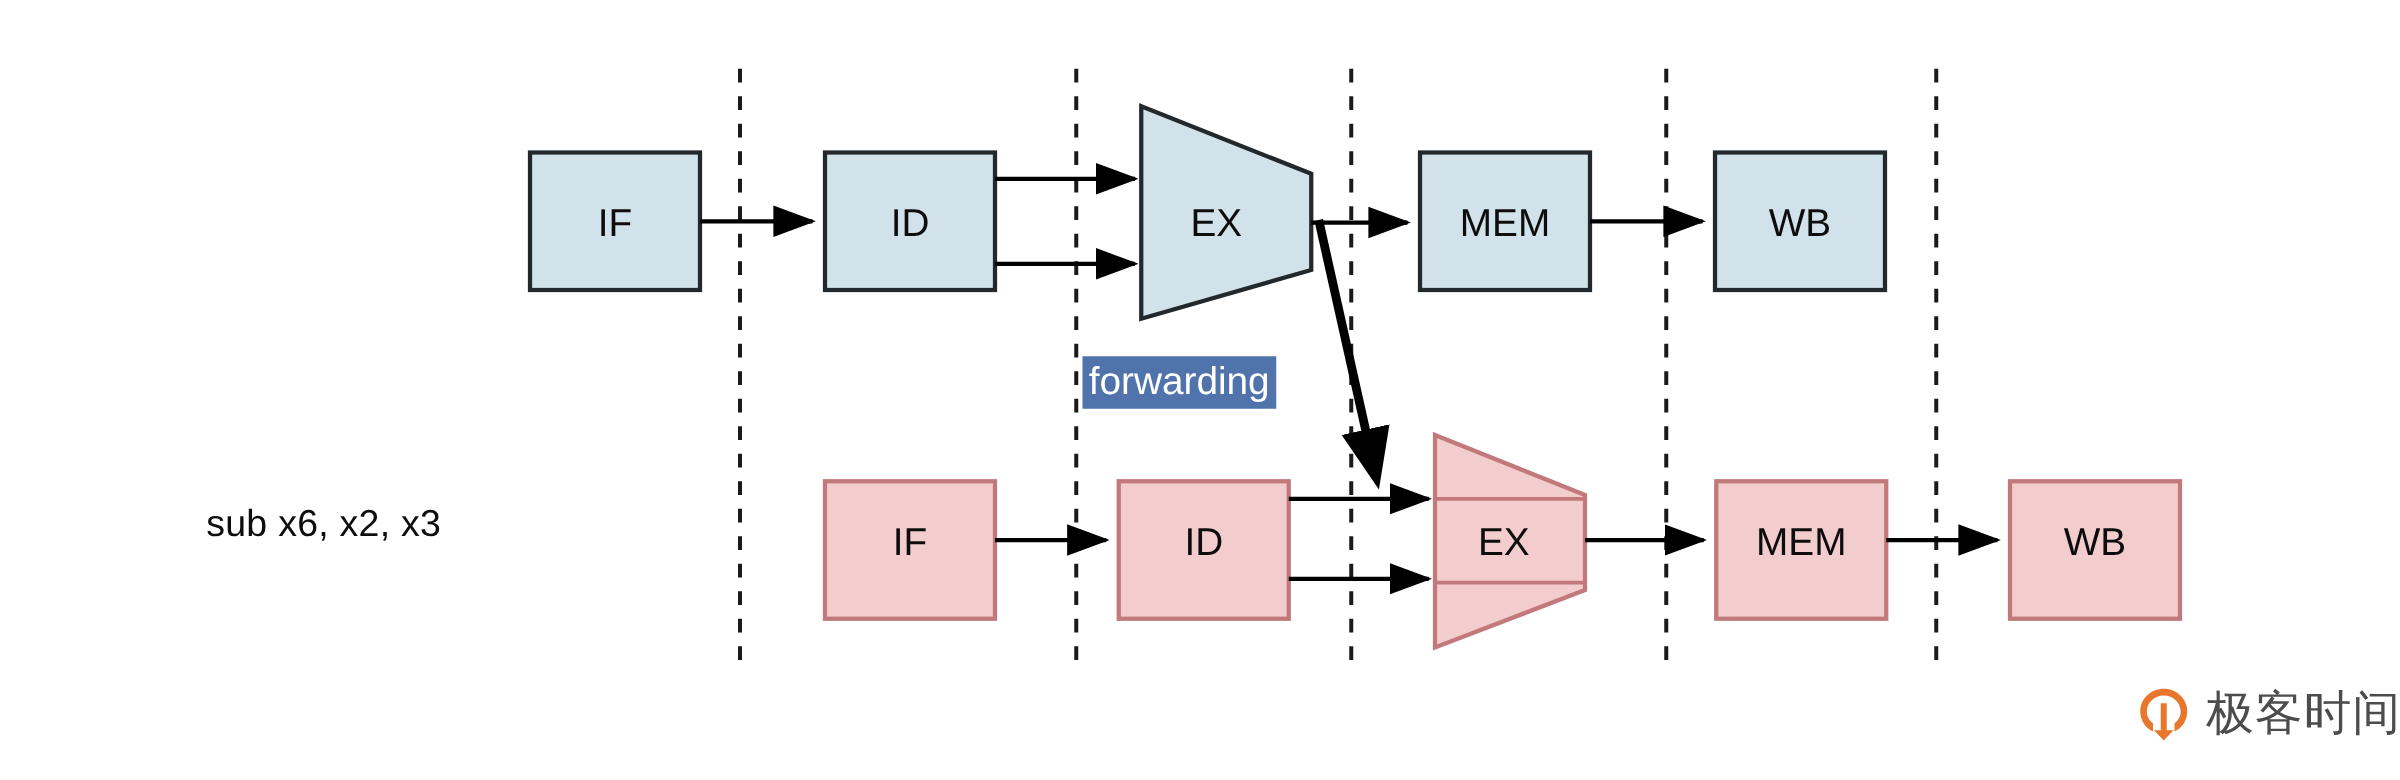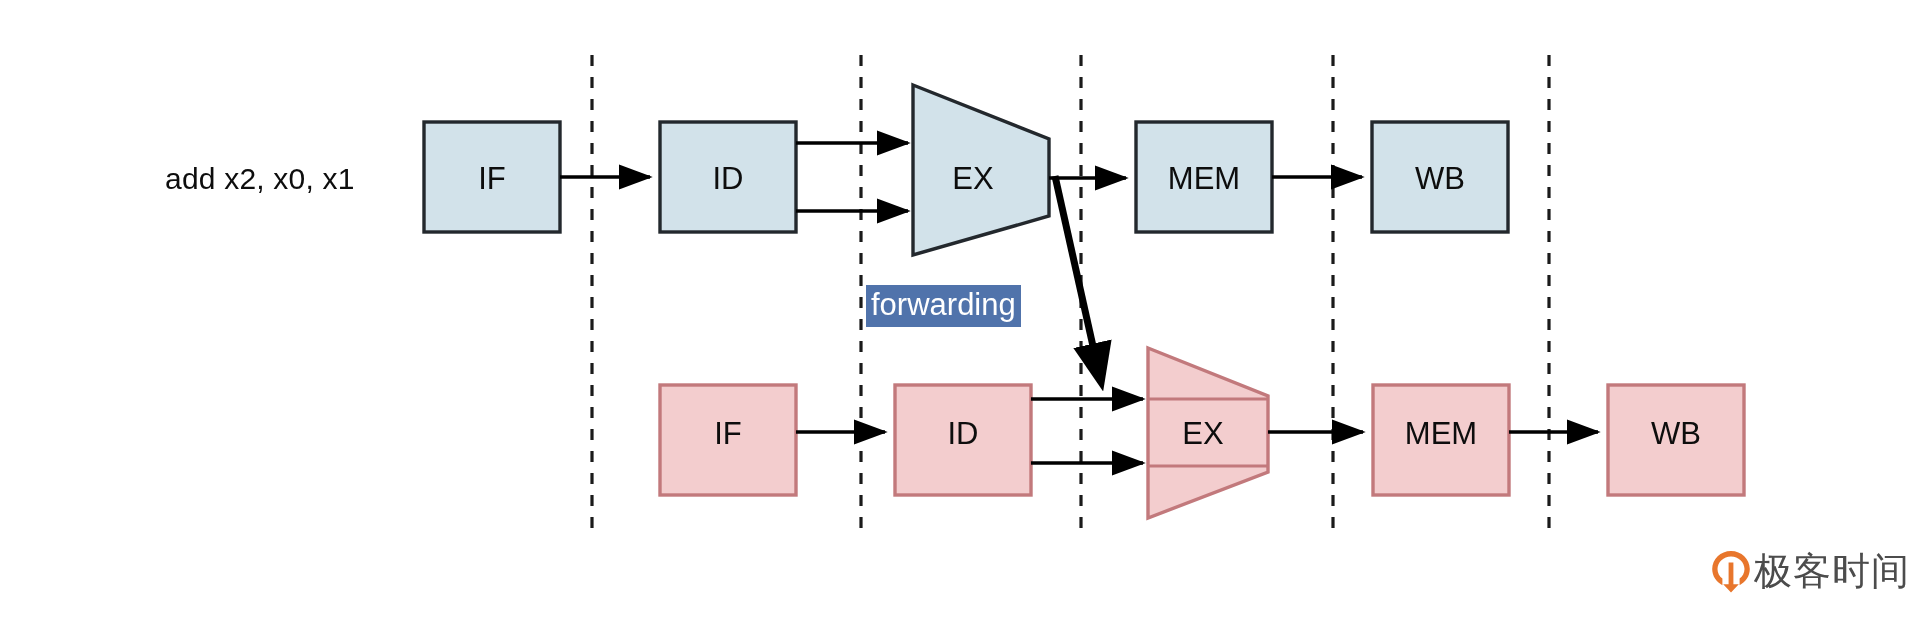--- a/index.html
+++ b/index.html
@@ -48,20 +48,21 @@
     white-space: nowrap;
   }
 
   
   #logo {
     position: absolute;
     left: 1708px;
     top: 548px;
     display: flex;
     align-items: center;
+    gap: 11px;
   }
   #logo-mark {
     width: 46px;
     height: 46px;
     position: relative;
     flex: 0 0 auto;
   }
   #logo-text {
     font-family: "Liberation Sans", sans-serif;
     font-size: 38px;
@@ -166,22 +167,22 @@
 
       <line x1="1509" y1="432" x2="1598" y2="432" stroke="#000000" stroke-width="3.4" marker-end="url(#arrowhead)"></line>
 
       <g>
         <rect x="1608" y="385" width="136" height="110" fill="#f3cdce" stroke="#c2797c" stroke-width="3.4"></rect>
         <text x="1676" y="444" text-anchor="middle" font-family="Liberation Sans, sans-serif" font-size="31" fill="#0d0d0d">WB</text>
       </g>
     </g>
   </svg>
 
-  <div class="row-label" id="label-row-0">add x2, x0, x1</div>
 
+  <div class="row-label" id="label-row-1">sub x6, x2, x3</div>
 
   <div class="forwarding-tag">forwarding</div>
 
   <div id="logo">
     <div id="logo-mark">
       <svg width="46" height="46" viewBox="0 0 46 46" xmlns="http://www.w3.org/2000/svg">
         <path d="M23 3 C12.6 3 4.2 11.1 4.2 21.1 C4.2 28.1 8.3 34.2 14.4 37.2 L14.4 30.6 C11.4 28.4 9.5 25 9.5 21.1 C9.5 14.1 15.5 8.4 23 8.4 C30.5 8.4 36.5 14.1 36.5 21.1 C36.5 25 34.6 28.4 31.6 30.6 L31.6 37.2 C37.7 34.2 41.8 28.1 41.8 21.1 C41.8 11.1 33.4 3 23 3 Z" fill="#e8762c"></path>
         <path d="M20.6 14.6 L25.4 14.6 L25.4 36.2 L30.8 36.2 L23 44.4 L15.2 36.2 L20.6 36.2 Z" fill="#e8762c"></path>
         <path d="M21.2 15.6 L24.6 15.6 L24.6 33.4 L21.2 33.4 Z" fill="#ffffff" opacity="0"></path>
       </svg>

